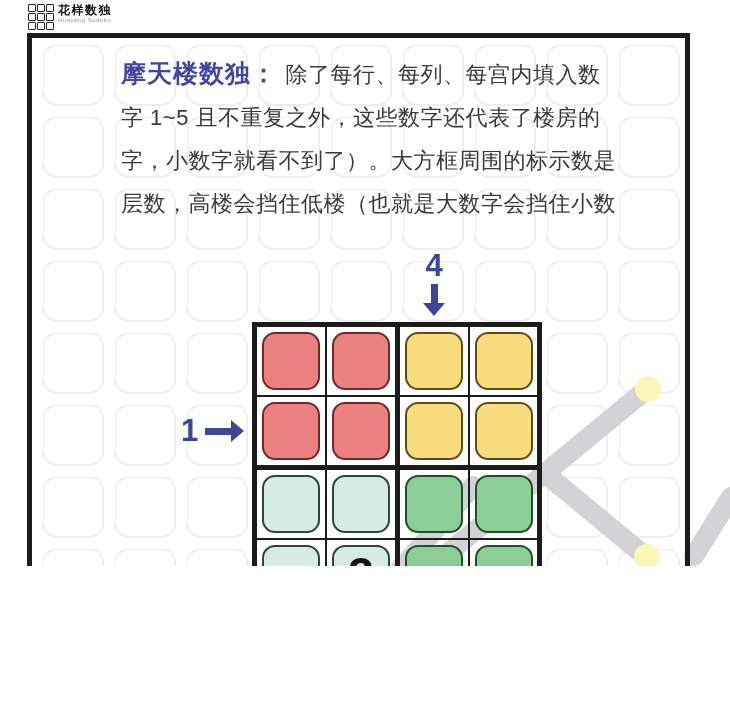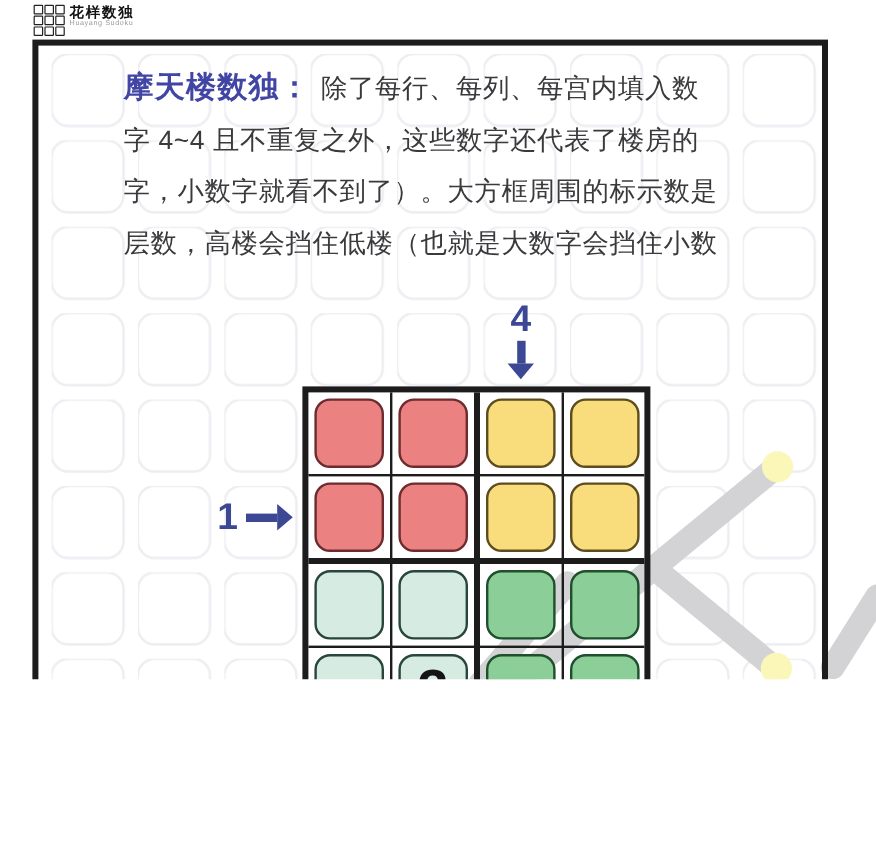--- a/index.html
+++ b/index.html
@@ -22,21 +22,21 @@
   .grid-bg{position:absolute;left:252px;top:322px;width:290px;height:290px;background:#fff;z-index:1;}
 
   
   .watermark{position:absolute;left:0;top:0;z-index:2;pointer-events:none;}
 
   
   .box-border{position:absolute;left:27px;top:33px;width:663px;height:656px;box-sizing:border-box;
               border:5px solid #1c1c1c;z-index:4;pointer-events:none;}
 
   
-  .instructions{position:absolute;left:103px;top:52px;width:540px;z-index:3;
+  .instructions{position:absolute;left:121px;top:52px;width:540px;z-index:3;
                 font-size:22px;color:#3a3a3c;line-height:43px;letter-spacing:0.5px;white-space:nowrap;}
   .instr-title{font-size:25px;font-weight:bold;color:#4145a3;letter-spacing:1px;}
   .instr-colon{font-size:25px;font-weight:bold;color:#4145a3;margin-right:9px;}
 
   
   .grid{position:absolute;left:252px;top:322px;width:290px;height:290px;box-sizing:border-box;
         border:5px solid #1c1c1c;z-index:3;}
   .gline{position:absolute;background:#1c1c1c;}
   .gv1{left:68px;top:0;width:2px;height:280px;}
   .gv2{left:138px;top:0;width:5px;height:280px;}
@@ -117,21 +117,21 @@
     <g fill="#FBF7B9">
       <circle cx="648" cy="389" r="13"></circle>
       <circle cx="647" cy="557" r="13"></circle>
       <circle cx="647" cy="598" r="13"></circle>
       <circle cx="517" cy="667" r="14"></circle>
     </g>
   </svg>
 
   <div class="instructions">
     <div><span class="instr-title">摩天楼数独</span><span class="instr-colon">：</span><span>除了每行、每列、每宫内填入数</span></div>
-    <div>字 4~4 且不重复之外，这些数字还代表了楼房的</div>
+    <div>字 1~5 且不重复之外，这些数字还代表了楼房的</div>
     <div>字，小数字就看不到了）。大方框周围的标示数是</div>
     <div>层数，高楼会挡住低楼（也就是大数字会挡住小数</div>
   </div>
 
   <div class="grid">
     <div class="gline gv1"></div>
     <div class="gline gv2"></div>
     <div class="gline gv3"></div>
     <div class="gline gh1"></div>
     <div class="gline gh2"></div>

